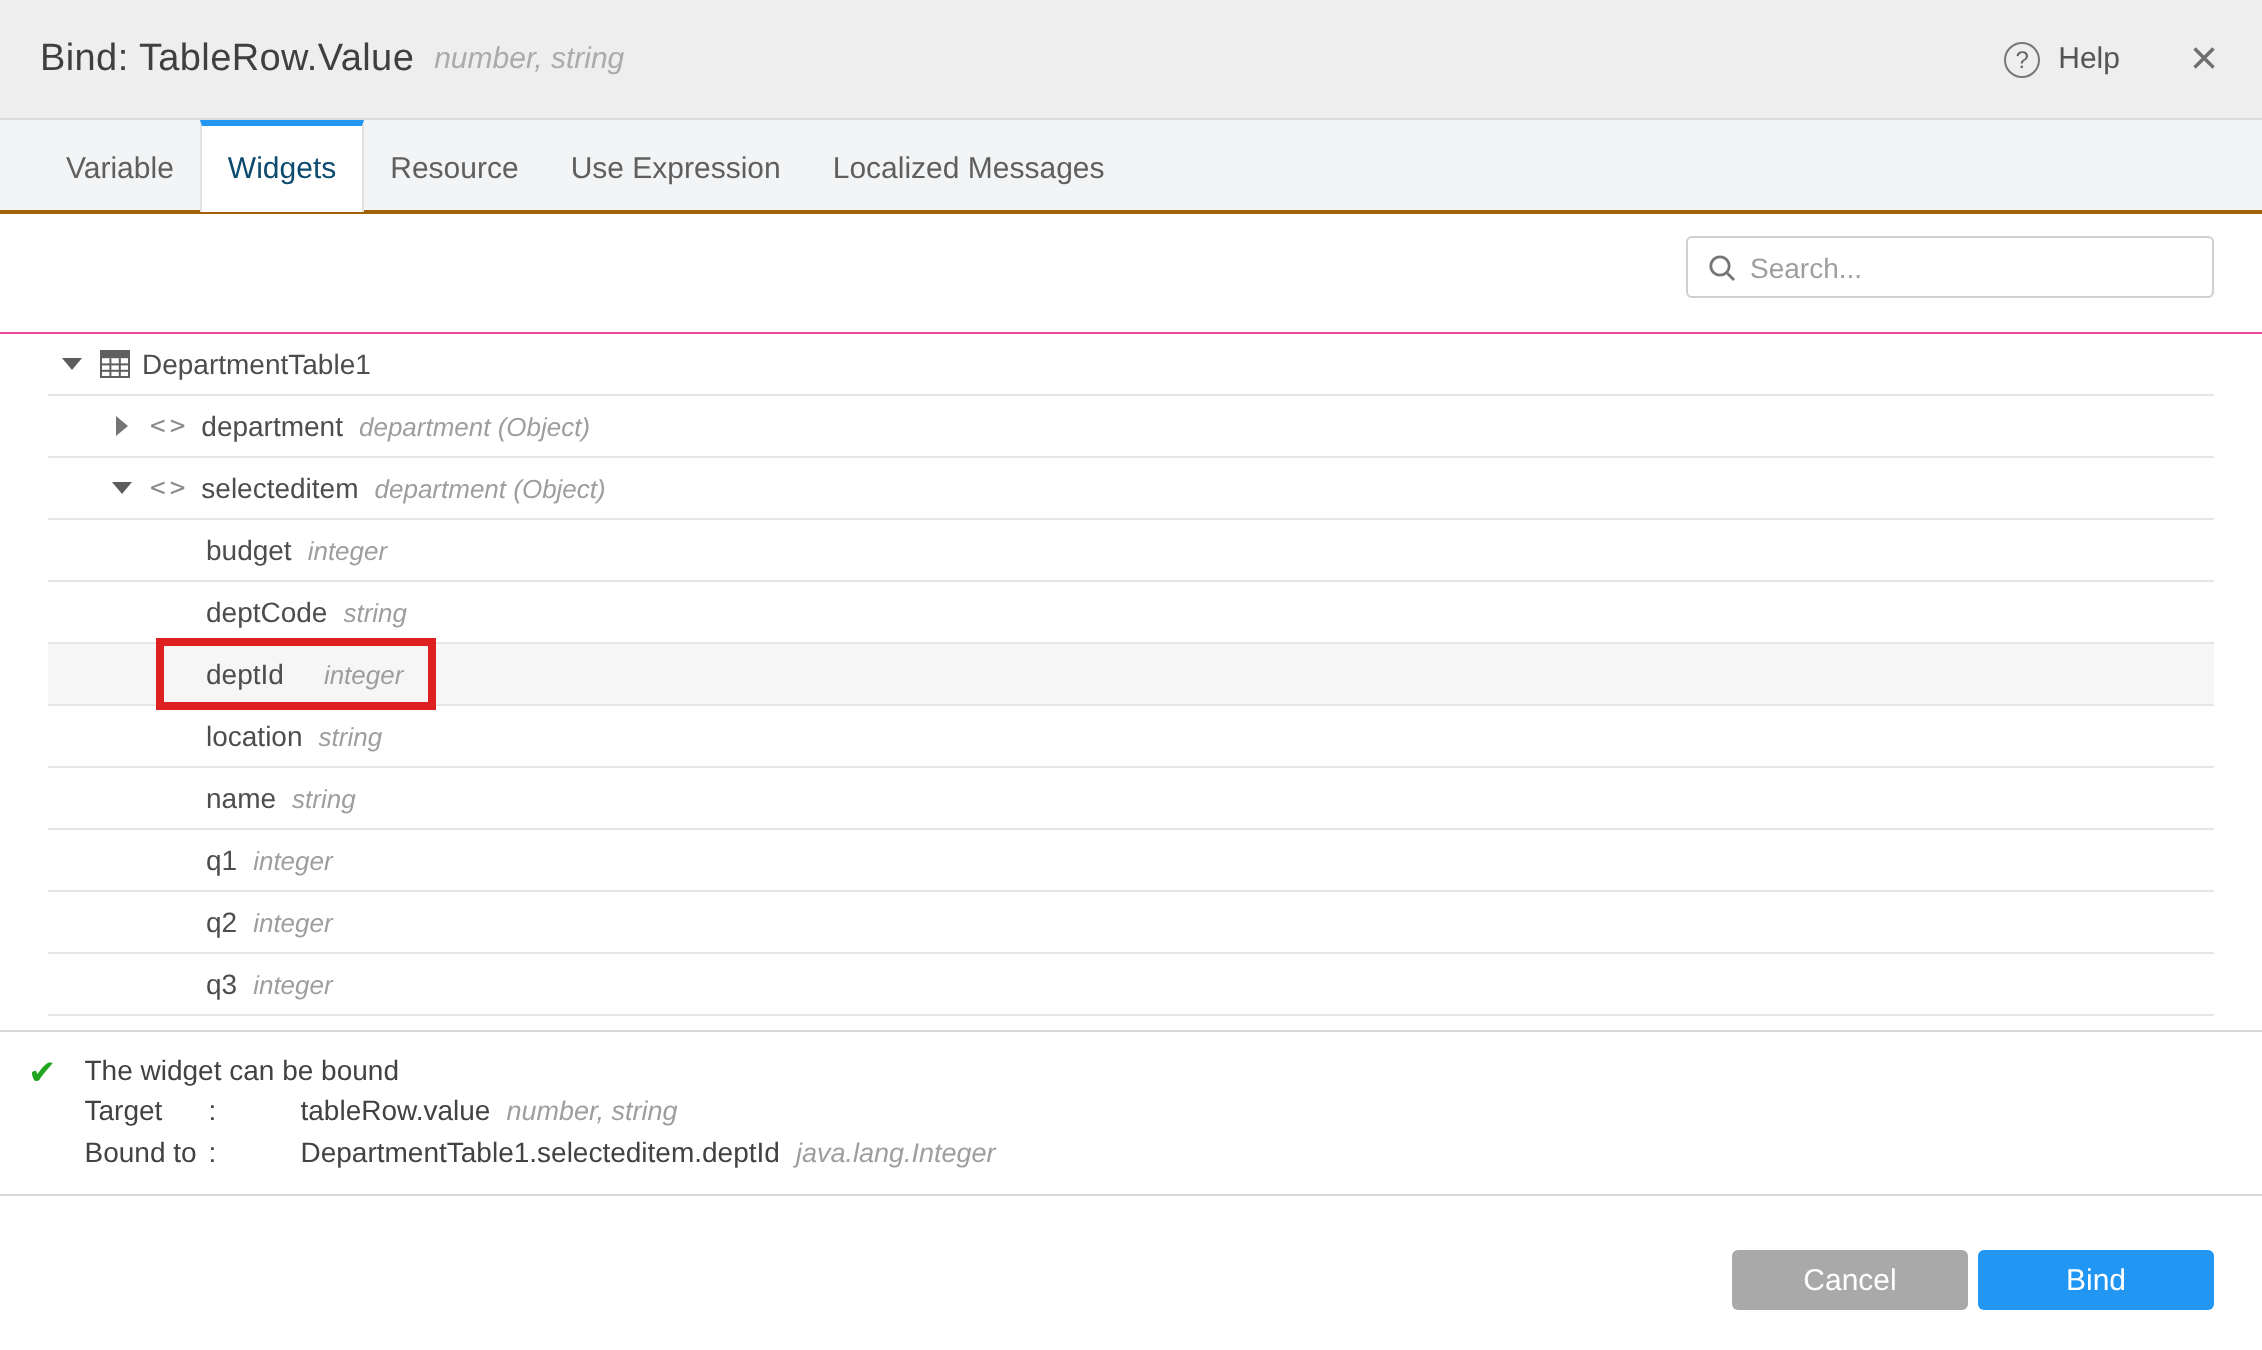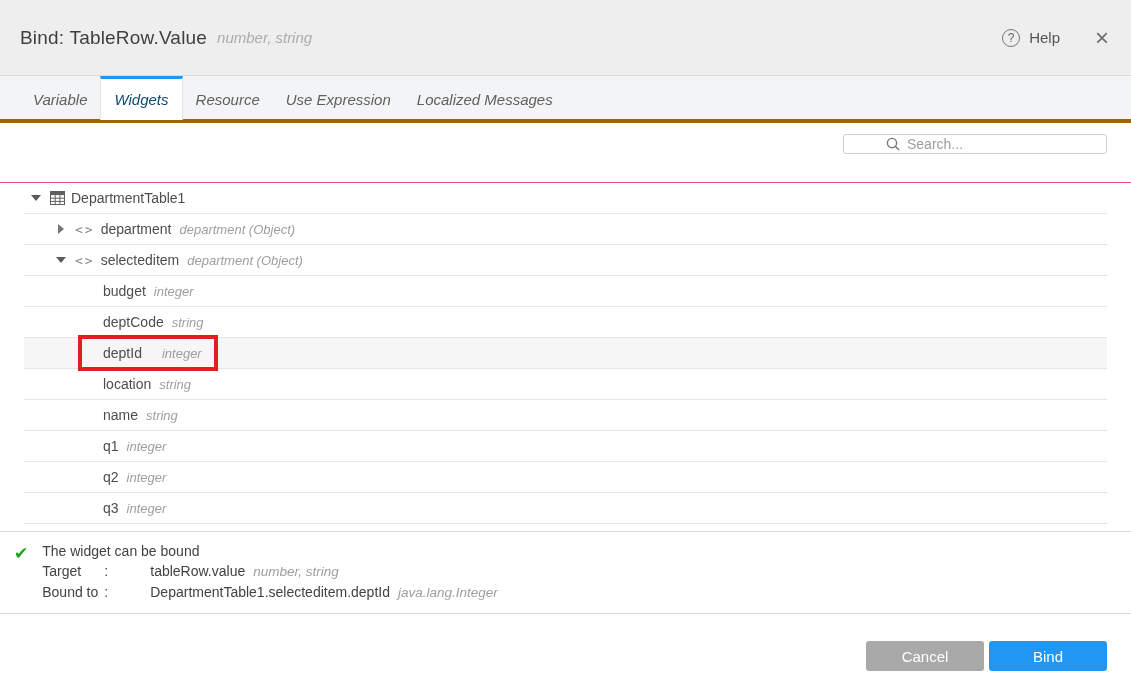--- a/index.html
+++ b/index.html
@@ -2,46 +2,46 @@
 <html><head>
 <meta charset="utf-8">
 <style>
   * { margin:0; padding:0; box-sizing:border-box; }
   html,body { width:1131px; height:675px; overflow:hidden; }
   body { font-family:"Liberation Sans","DejaVu Sans",sans-serif; background:#fff; color:#424242; }
 
   .dialog { width:1131px; height:675px; background:#fff; display:flex; flex-direction:column; }
 
   
-  .dlg-header { height:76px; background:#eeeeee; border-bottom:1px solid #dcdcdc;
+  .dlg-header { height:60px; background:#eeeeee; border-bottom:1px solid #dcdcdc;
                 display:flex; align-items:center; padding:0 22px 0 20px; flex:0 0 auto; }
   .dlg-title { font-size:19px; color:#3f3f3f; letter-spacing:.2px; }
   .dlg-subtitle { font-size:15px; font-style:italic; color:#ababab; margin-left:10px; }
   .header-right { margin-left:auto; display:flex; align-items:center; gap:9px; }
   .help-icon { width:18px; height:18px; border:1.5px solid #777; border-radius:50%;
                display:inline-flex; align-items:center; justify-content:center;
                font-size:12px; color:#666; cursor:pointer; }
   .help-label { font-size:15px; color:#555; cursor:pointer; }
   .close-btn { font-size:24px; color:#6f6f6f; margin-left:26px; cursor:pointer; line-height:1;
                font-weight:300; }
 
   
-  .tab-bar { height:47px; background:#f3f4f5; border-bottom:4px solid #a16207;
-             display:flex; align-items:stretch; padding-left:20px; flex:0 0 auto;font-style:italic; }
+  .tab-bar { height:47px; background:#f3f4f5; border-bottom:2px solid #a16207;
+             display:flex; align-items:stretch; padding-left:20px; flex:0 0 auto; }
   .tab { padding:0 13px; display:flex; align-items:center; font-size:15px; color:#5f5f5f;
          cursor:pointer; border-top:3px solid transparent; position:relative; }
   .tab.active { background:#fff; color:#0c4a6e; border-top:3px solid #2196f3;
                 border-left:1px solid #e2e2e2; border-right:1px solid #e2e2e2;
                 margin-bottom:-1px; }
 
   
   .search-row { height:59px; position:relative; flex:0 0 auto; }
-  .search-box { position:absolute; right:24px; top:11px; width:264px; height:20px;
+  .search-box { position:absolute; right:24px; top:11px; width:264px; height:31px;
                 border:1px solid #cfcfcf; border-radius:3px; background:#fff;
-                display:flex; align-items:center;padding-left:32px; }
+                display:flex; align-items:center; }
   .search-box svg { margin:0 7px 0 10px; flex:0 0 auto; }
   .search-input { border:none; outline:none; background:transparent; font-size:14px;
                   color:#424242; width:100%; height:100%;
                   font-family:"Liberation Sans","DejaVu Sans",sans-serif; }
   .search-input::placeholder { color:#9e9e9e; }
 
   
   .tree { border-top:1px solid #ec4899; flex:0 0 auto; }
   .tree-row { height:31px; margin:0 24px; display:flex; align-items:center;
               border-bottom:1px solid #e6e6e6; position:relative; cursor:pointer;

